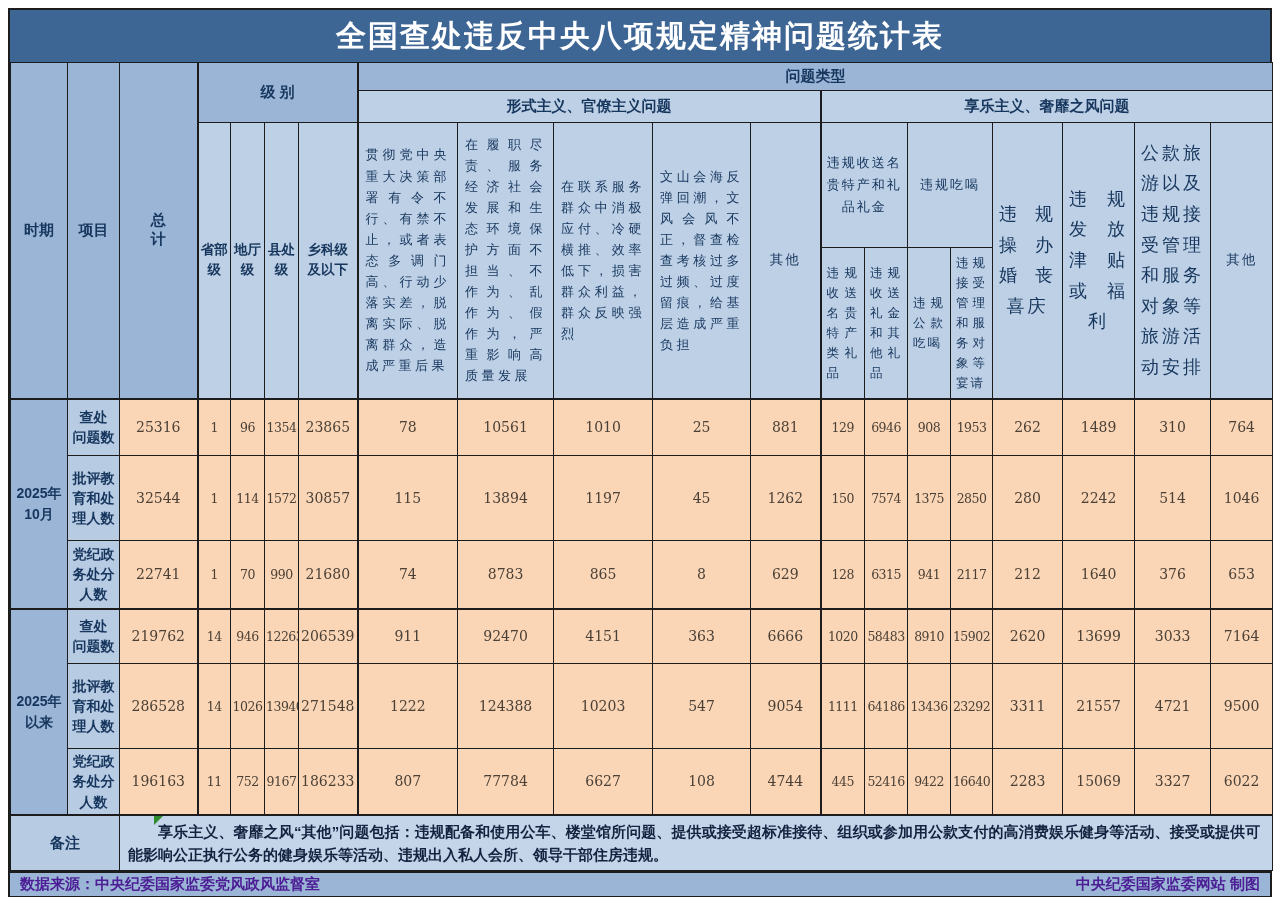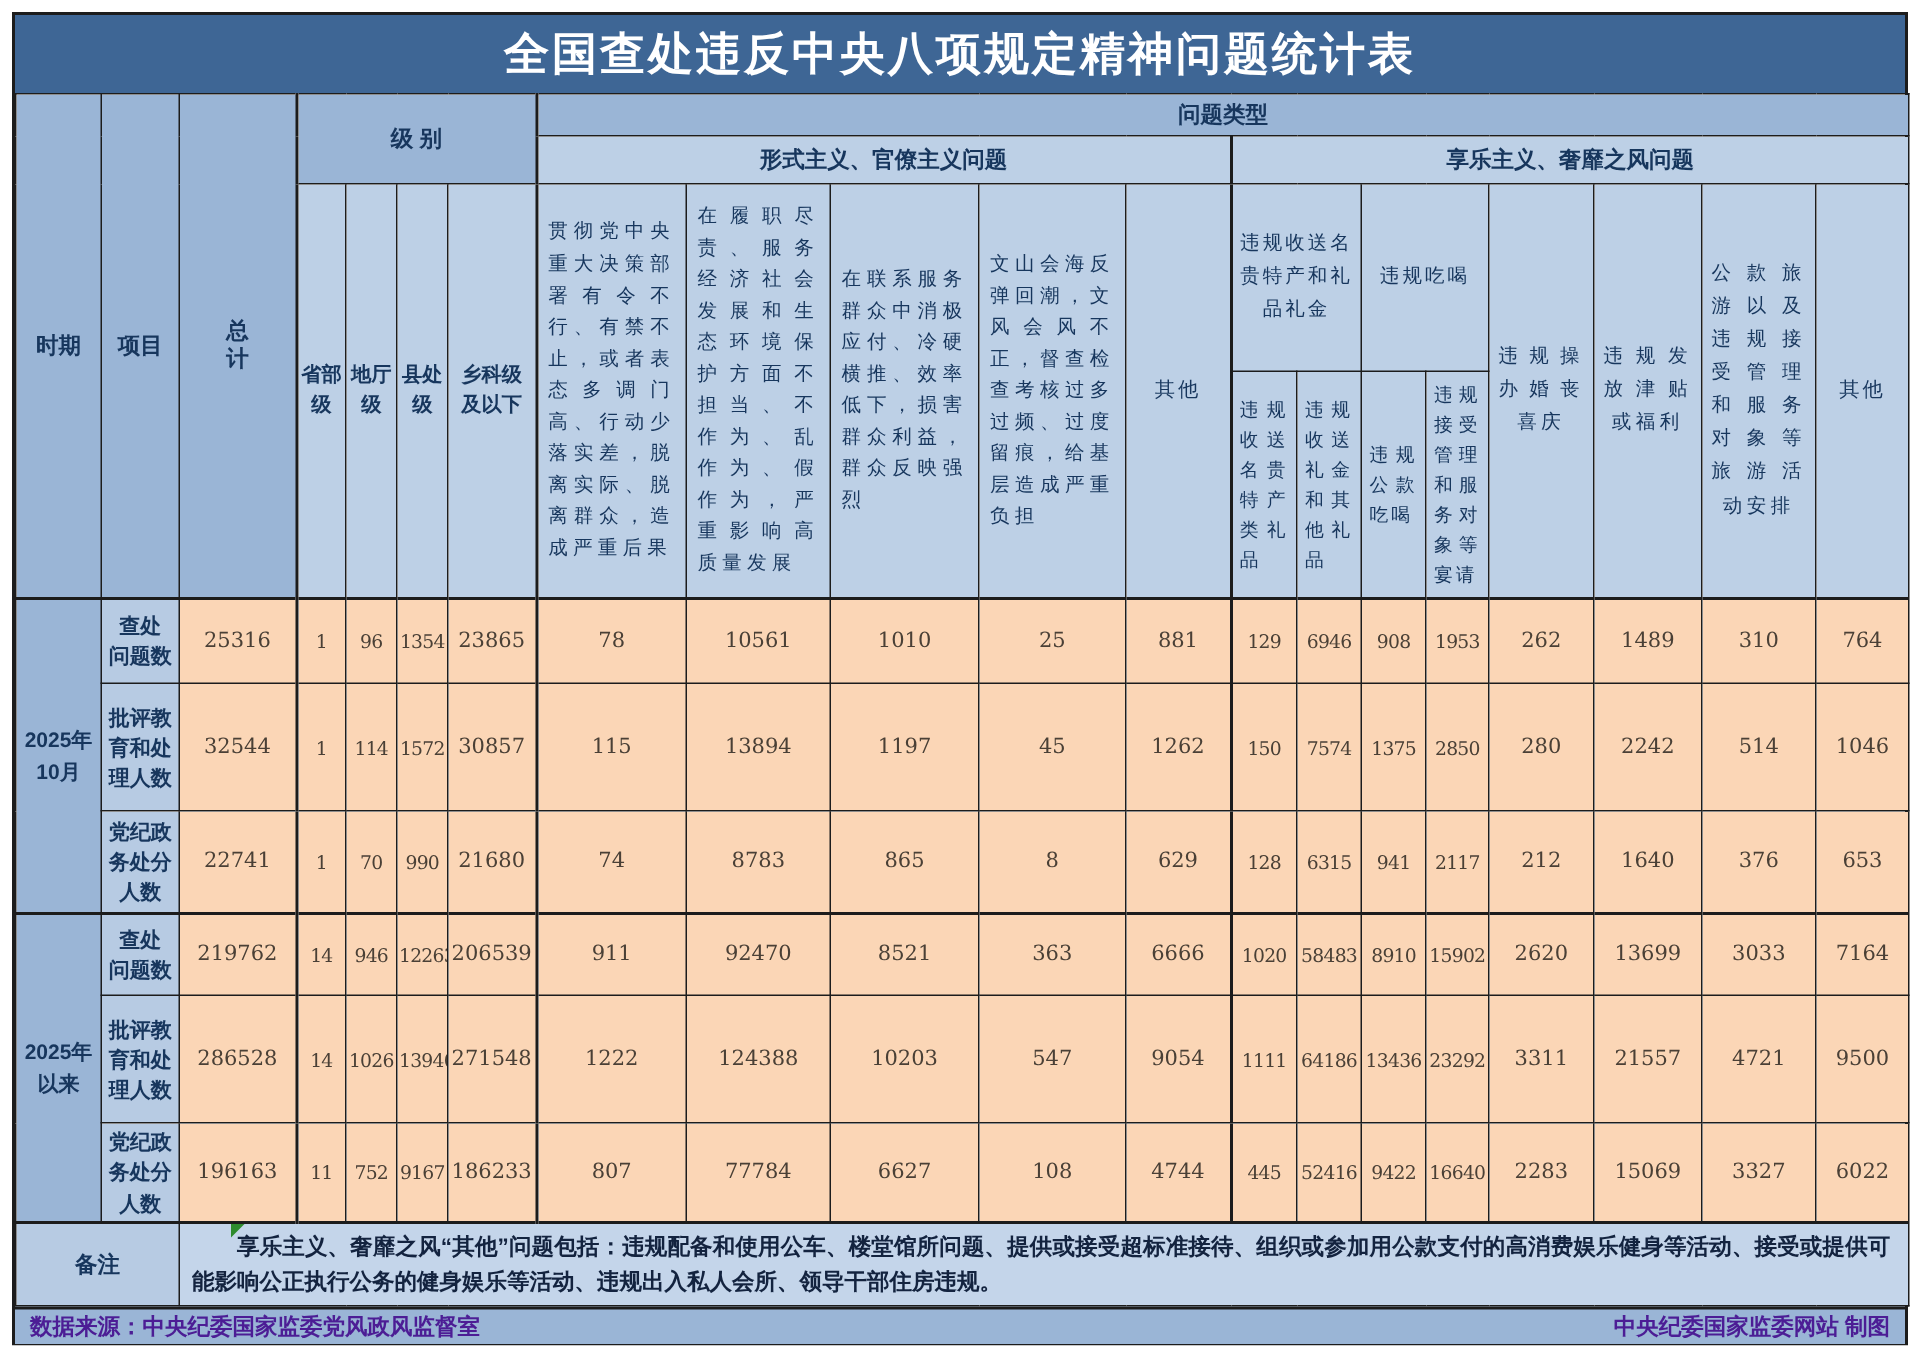--- a/index.html
+++ b/index.html
@@ -24,21 +24,21 @@
   .hmid{background:var(--c-header-mid);color:var(--c-text-navy);font-weight:bold;font-size:15px;}
   .hlight{background:var(--c-header-light);color:var(--c-text-navy);}
   .grouph{font-weight:bold;font-size:15px;}
   .lvl{font-weight:bold;font-size:13.5px;padding:2px;line-height:1.5;}
   .fcol{font-family:"DejaVu Serif","Liberation Serif",serif;font-weight:normal;font-size:13px;
     letter-spacing:3.5px;line-height:1.62;text-align:justify;padding:6px 7px;}
   .hcol{font-family:"DejaVu Serif","Liberation Serif",serif;font-weight:normal;font-size:12.5px;
     letter-spacing:2px;line-height:1.6;text-align:justify;padding:4px 5px;}
   .gcol{font-family:"DejaVu Serif","Liberation Serif",serif;font-weight:normal;font-size:13px;
     letter-spacing:2px;line-height:1.7;text-align:center;padding:3px 4px;}
-  .mcol{font-family:Liberation Mono, monospace;font-weight:normal;font-size:13px;
+  .mcol{font-family:Liberation Sans, sans-serif;font-weight:normal;font-size:18px;
     letter-spacing:3px;line-height:1.7;text-align:justify;text-align-last:center;padding:4px 6px;}
   .other{font-family:"DejaVu Serif","Liberation Serif",serif;font-weight:normal;font-size:13.5px;
     letter-spacing:2px;}
   
   .period{background:var(--c-period-bg);color:var(--c-text-navy);font-weight:600;font-size:14px;line-height:1.5;}
   .rlabel{background:var(--c-label-bg);color:var(--c-text-navy);font-weight:600;font-size:14px;line-height:1.45;padding:2px;}
   .num{background:var(--c-data-bg);color:var(--c-text-number);
     font-family:"DejaVu Serif","Liberation Serif",serif;font-size:14px;padding:0 1px;}
   .sm{font-size:12.5px;letter-spacing:-0.5px;}
   .pre{white-space:pre-line;}
@@ -207,21 +207,21 @@
 以来</td>
         <td class="rlabel pre">查处
 问题数</td>
         <td class="num">219762</td>
         <td class="num sm thickL">14</td>
         <td class="num sm">946</td>
         <td class="num sm">12263</td>
         <td class="num">206539</td>
         <td class="num thickL">911</td>
         <td class="num">92470</td>
-        <td class="num">8521</td>
+        <td class="num">4151</td>
         <td class="num">363</td>
         <td class="num">6666</td>
         <td class="num sm thickL">1020</td>
         <td class="num sm">58483</td>
         <td class="num sm">8910</td>
         <td class="num sm">15902</td>
         <td class="num">2620</td>
         <td class="num">13699</td>
         <td class="num">3033</td>
         <td class="num">7164</td>

